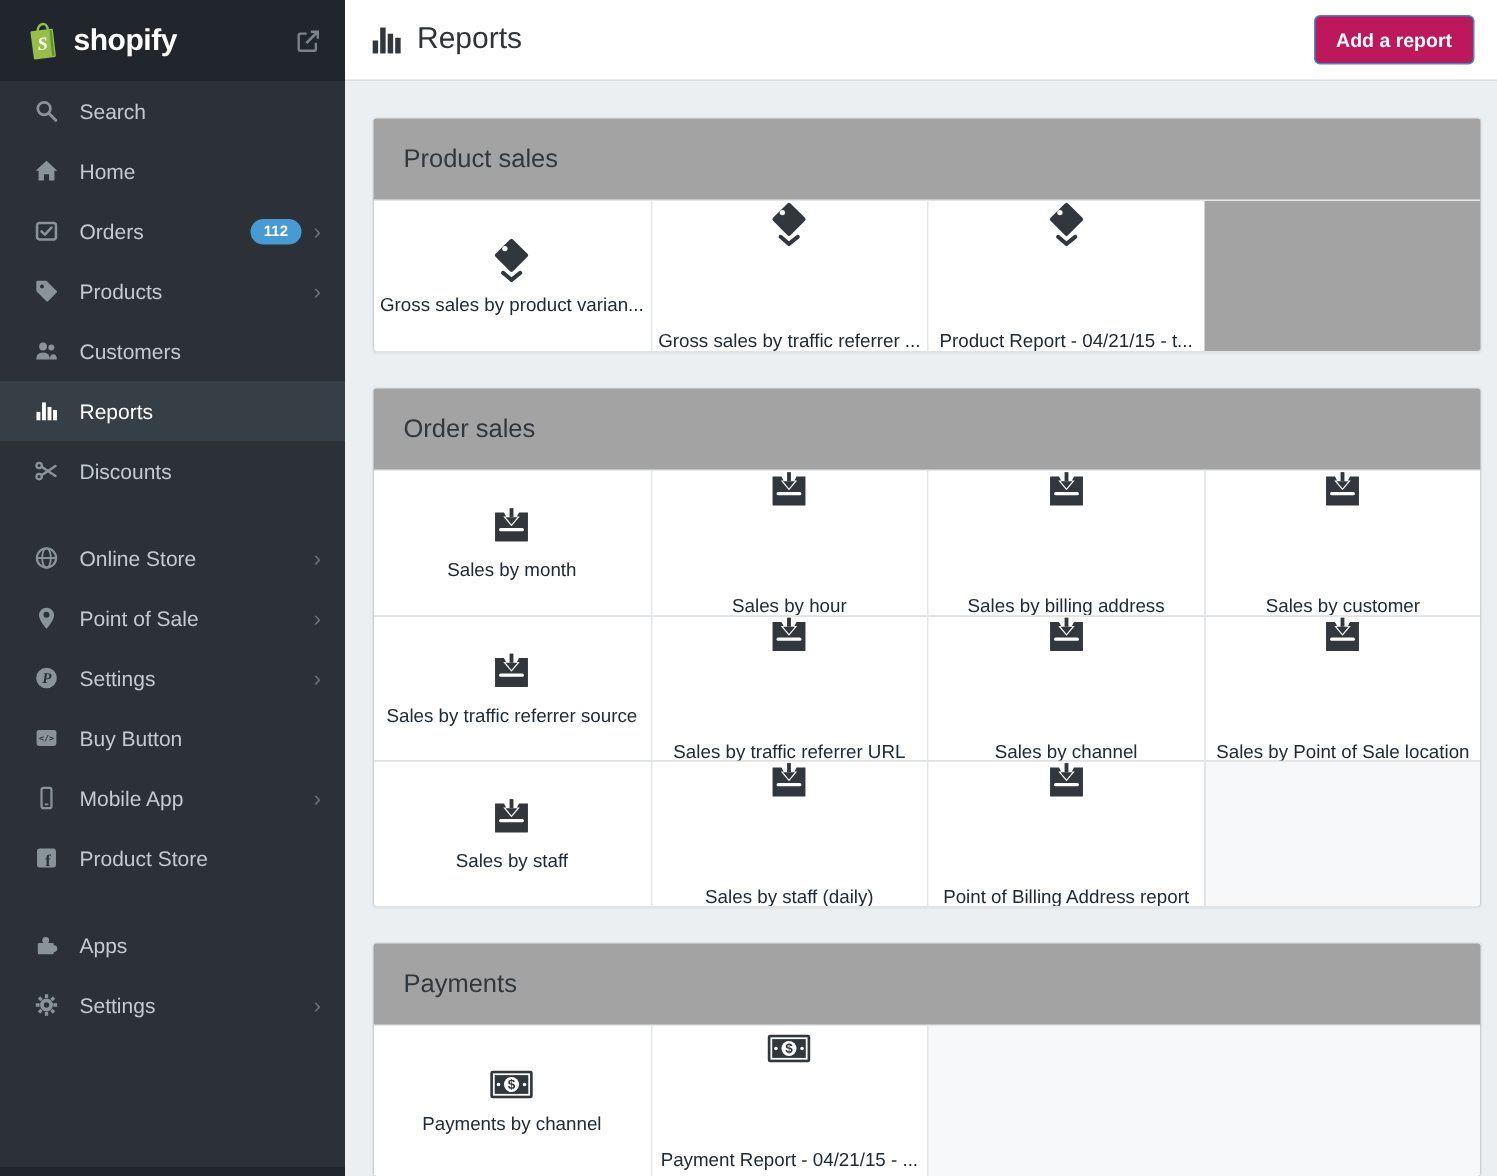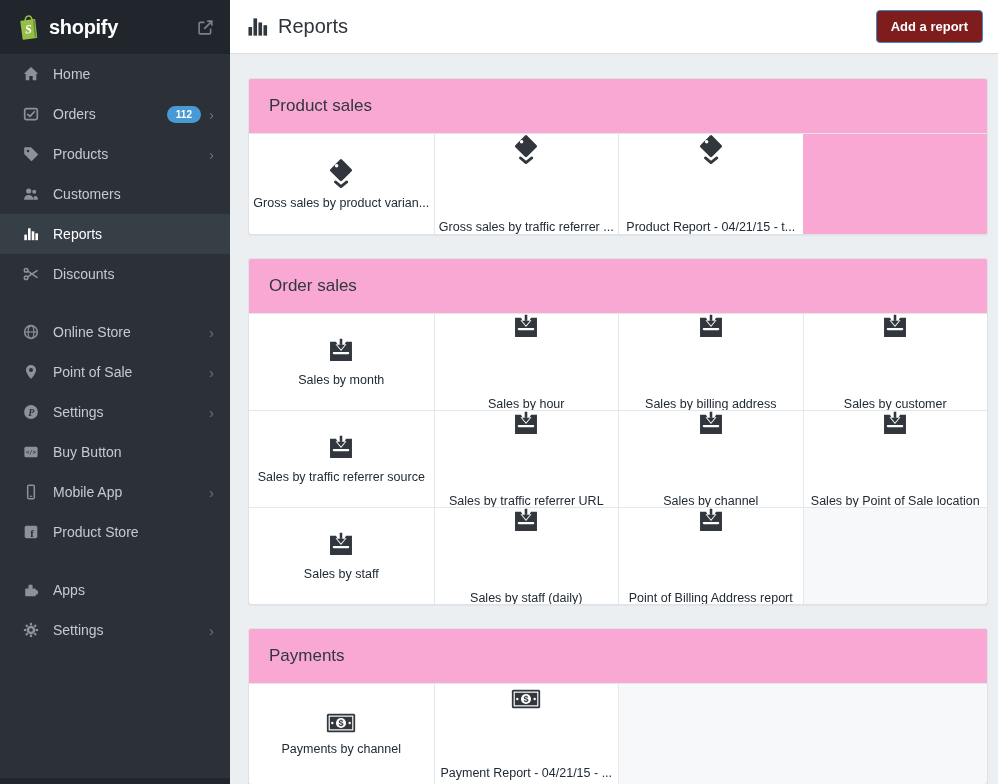--- a/index.html
+++ b/index.html
@@ -48,28 +48,28 @@
   
   .main { flex: 1; display: flex; flex-direction: column; min-width: 0; }
   .topbar {
     flex: 0 0 54px; height: 54px; background: #fff;
     display: flex; align-items: center;
     padding: 0 15px 0 18px; border-bottom: 1px solid #d9dee2;
   }
   .topbar-icon { color: #31373d; display: flex; margin-right: 10px; }
   .page-title { font-size: 20px; color: #2e343a; font-weight: normal; }
   .add-btn {
-    margin-left: auto; background: #7f1d1d; color: #fff;
+    margin-left: auto; background: #be185d; color: #fff;
     font-size: 13px; font-weight: bold; font-family: inherit;
     padding: 8px 14px; border: 1px solid #3690c7; border-radius: 4px; cursor: pointer;
   }
 
   .content { flex: 1; padding: 24px 10px 0 18px; overflow: hidden; }
   .card {
-    background: #f9a8d4; border: 1px solid #dfe3e7; border-radius: 3px;
+    background: #a3a3a3; border: 1px solid #dfe3e7; border-radius: 3px;
     box-shadow: 0 1px 1px rgba(0,0,0,0.04); margin-bottom: 23px; overflow: hidden;
   }
   .card-header { padding: 17px 20px; border-bottom: 1px solid #e4e8eb; }
   .card-title { font-size: 17px; color: #31373d; font-weight: normal; }
 
   .tile-row { display: flex; }
   .tile-row + .tile-row { border-top: 1px solid #e4e8eb; }
   .tile-row > div + div { border-left: 1px solid #e4e8eb; gap: 48px; }
   .tile {
     flex: 0 0 25%; height: 96px; background: #fff; cursor: pointer;
@@ -219,20 +219,28 @@
           <svg width="17" height="17" viewBox="0 0 16 16">
             <use xlink:href="#i-extlink" href="#i-extlink"></use>
           </svg>
         </span>
     </div>
 
     <div class="nav-group">
       <div class="side-item">
         <span class="si-icon">
             <svg width="16" height="16" viewBox="0 0 16 16">
+              <use xlink:href="#i-search" href="#i-search"></use>
+            </svg>
+          </span>
+        <span class="si-label">Search</span>
+      </div>
+      <div class="side-item">
+        <span class="si-icon">
+            <svg width="16" height="16" viewBox="0 0 16 16">
               <use xlink:href="#i-home" href="#i-home"></use>
             </svg>
           </span>
         <span class="si-label">Home</span>
       </div>
       <div class="side-item">
         <span class="si-icon">
             <svg width="16" height="16" viewBox="0 0 16 16">
               <use xlink:href="#i-orders" href="#i-orders"></use>
             </svg>

